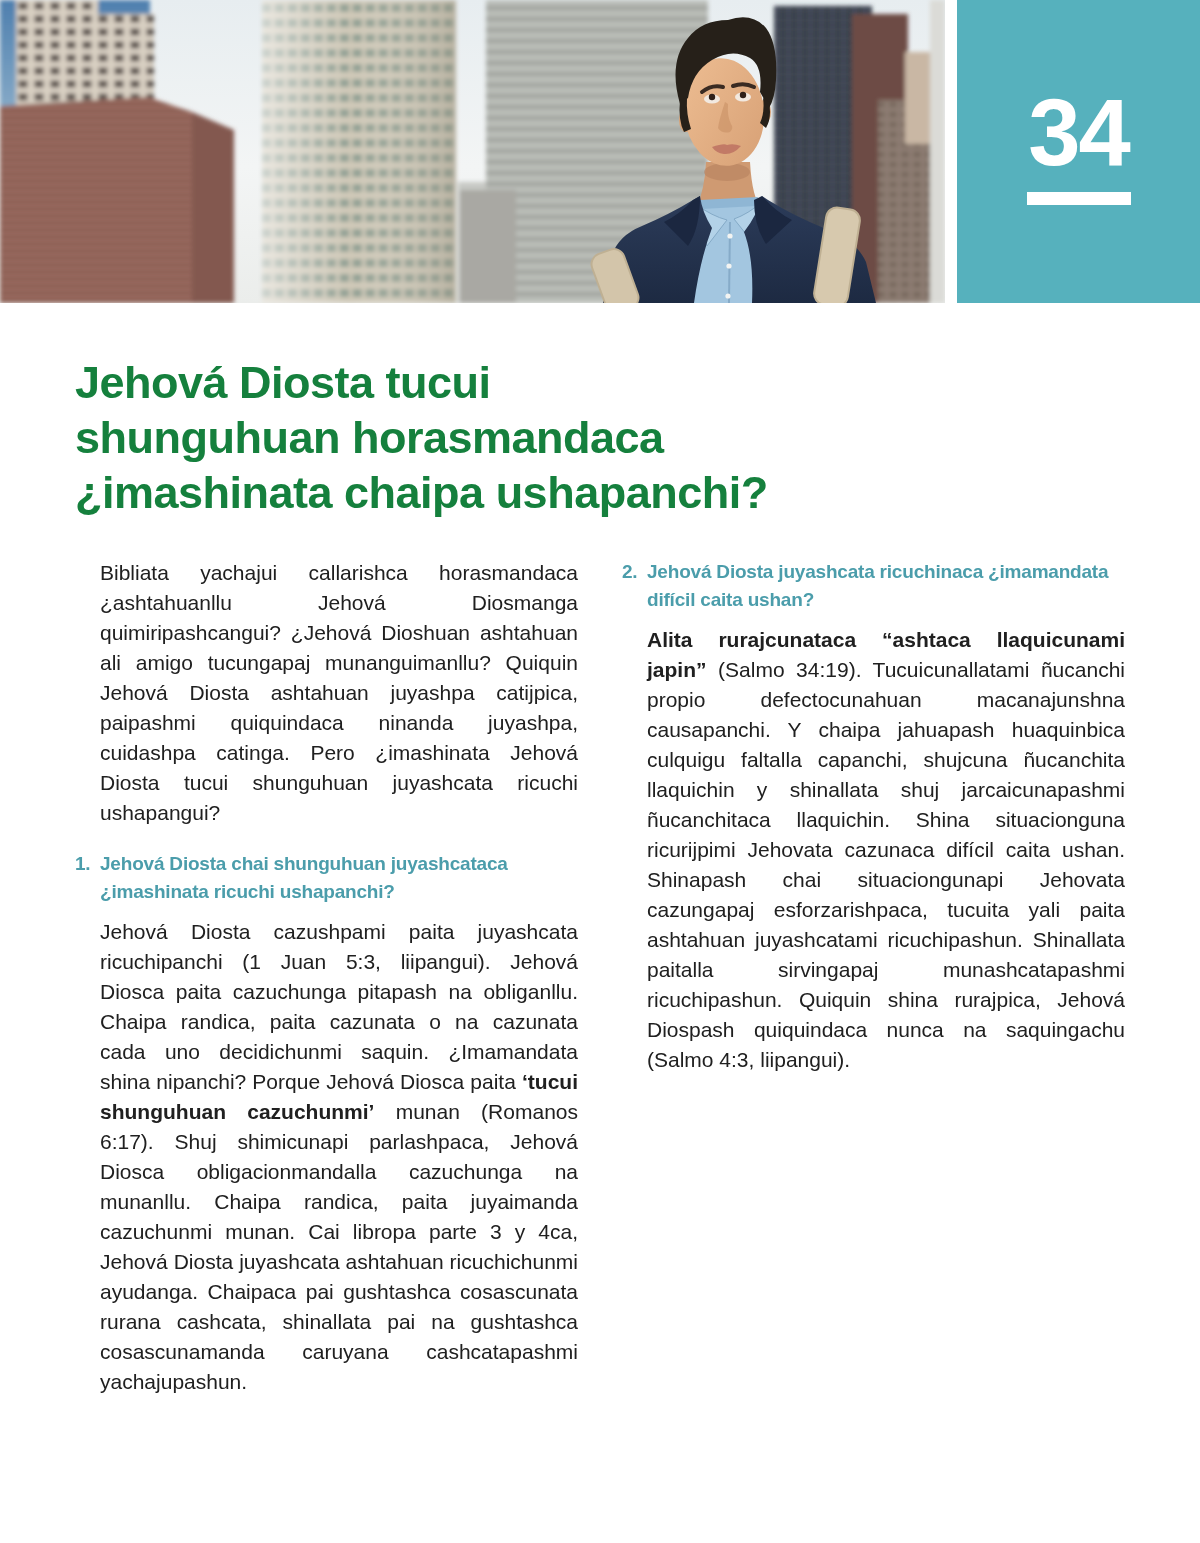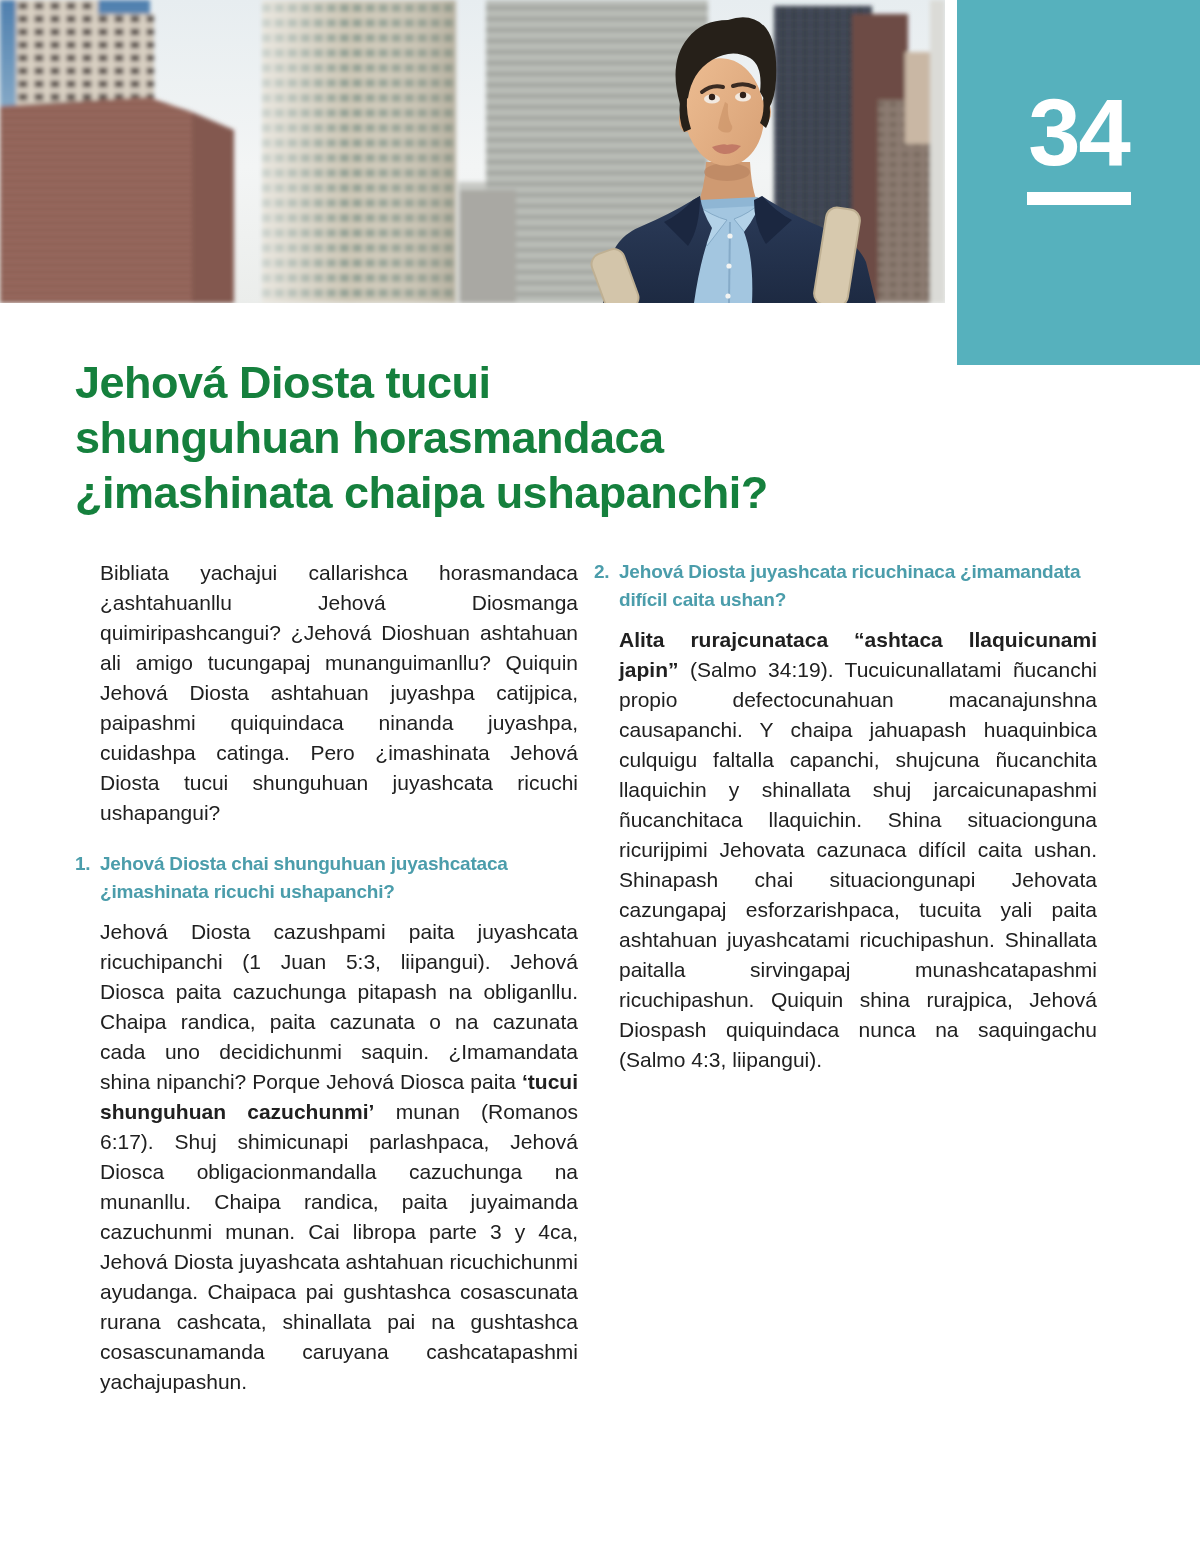--- a/index.html
+++ b/index.html
@@ -5,36 +5,36 @@
   html,body{margin:0;padding:0;}
   body{
     width:1200px;height:1543px;background:#ffffff;overflow:hidden;
     font-family:"Liberation Sans", sans-serif;color:#202020;
     position:relative;
   }
   
   .header{position:relative;height:303px;background:#ffffff;}
   .photo{position:absolute;left:0;top:0;display:block;}
   .numbox{
-    position:absolute;left:957px;top:0;width:243px;height:365px;
+    position:absolute;left:957px;top:0;width:243px;height:303px;
     background:#56b1bd;display:flex;flex-direction:column;align-items:center;
   }
   .num{
     margin-top:86px;font-size:94px;line-height:1;font-weight:700;
     color:#ffffff;letter-spacing:-2px;
   }
   .numbar{width:104px;height:13px;background:#ffffff;margin-top:12px;}
   
   h1{
     margin:52px 75px 0 75px;
     font-size:45px;line-height:55px;font-weight:700;
     color:#15803d;letter-spacing:-0.5px;
   }
   
-  .cols{display:flex;padding:38px 75px 0 75px;gap:16px;}
+  .cols{display:flex;padding:38px 75px 0 75px;gap:16px;justify-content:space-between;}
   .col{width:503px;flex:0 0 503px;}
   .col > :first-child{margin-top:0;}
   .intro,.para{
     margin:0 0 0 25px;text-align:justify;
     font-size:21px;line-height:30px;hyphens:none;
   }
   .sec-h{
     position:relative;margin:22px 0 11px 0;padding-left:25px;
     font-size:19px;line-height:28px;font-weight:700;color:#4b9dab;
     letter-spacing:-0.2px;

